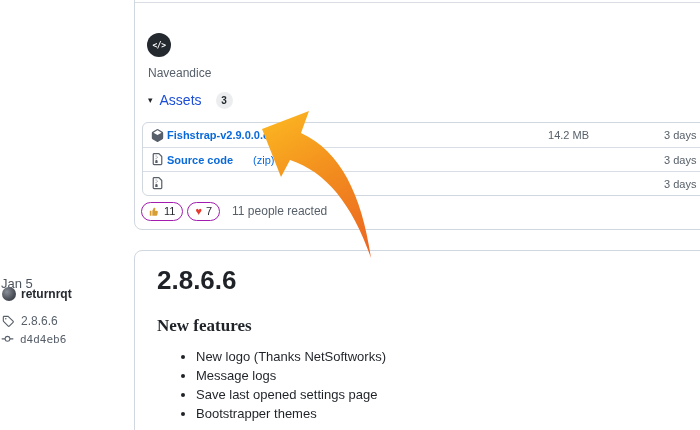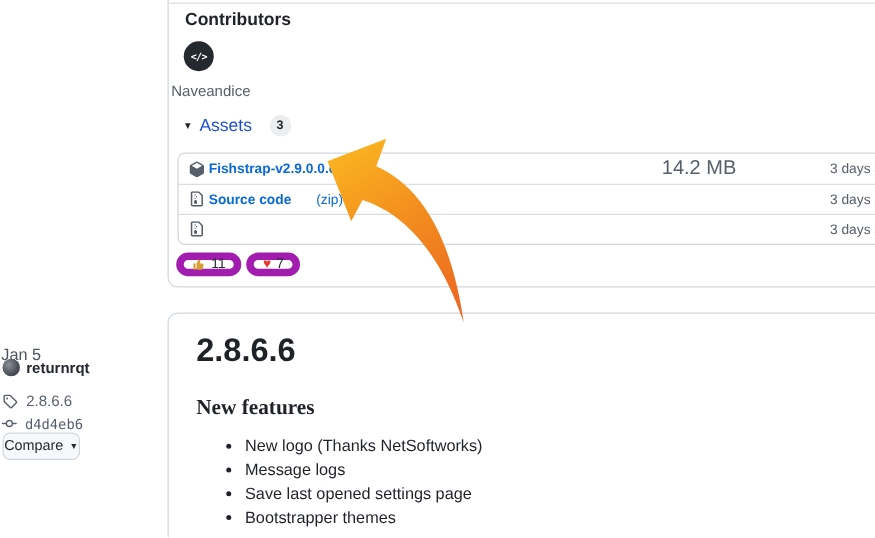--- a/index.html
+++ b/index.html
@@ -33,47 +33,47 @@
   .card-top { top:-10px; height:240px; }
   .card-bottom { top:250px; height:200px; }
   .top-divider { position:absolute; left:0; right:0; top:11px; height:1px; background:#d8dee4; }
 
   
   .contrib-title { position:absolute; left:13px; top:16px; font-size:14px; font-weight:700; color:#1f2328; }
   .contrib-avatar { position:absolute; left:12px; top:42px; width:24px; height:24px; border-radius:50%;
     background:#24292f; display:flex; align-items:center; justify-content:center; cursor:pointer; }
   .contrib-avatar span { color:#fff; font-size:8px; font-weight:700; letter-spacing:-0.5px;
     font-family:"DejaVu Sans Mono","Liberation Mono",monospace; }
-  .contrib-name { position:absolute; left:2px; top:75px; font-size:12px; color:#57606a; }
+  .contrib-name { position:absolute; left:13px; top:75px; font-size:12px; color:#57606a; }
 
   
   .assets-header { position:absolute; left:13px; top:100px; height:18px;
     display:flex; align-items:center; cursor:pointer; }
   .assets-caret { font-size:9px; color:#1f2328; margin-right:7px; }
   .assets-title { font-size:14px; font-weight:400; color:#1d4ed8; }
   .assets-count { margin-left:14px; min-width:17px; height:17px; padding:0 5px;
     display:inline-flex; align-items:center; justify-content:center;
     background:rgba(175,184,193,0.25); border-radius:999px;
     font-size:10px; font-weight:600; color:#24292f; }
   .assets-box { position:absolute; left:7px; right:18px; top:131px;
     border:1px solid #d0d7de; border-radius:6px; background:#fff; }
   .asset-row { position:relative; height:24px; display:flex; align-items:center; padding-left:8px; }
   .asset-row + .asset-row { border-top:1px solid #d8dee4; }
   .asset-row svg { flex:none; }
   .asset-link { margin-left:3px; font-size:11px; color:#0969da; text-decoration:none; cursor:pointer; }
   .asset-link .lbl { font-weight:700; }
   .asset-link .sfx { font-weight:400; margin-left:20px; }
   .asset-size { position:absolute; left:340px; width:106px; text-align:right;
-    font-size:16px; color:#57606a; }
+    font-size:11px; color:#57606a; }
   .asset-date { position:absolute; left:521px; white-space:nowrap; font-size:11px; color:#57606a; }
 
   
   .reactions { position:absolute; left:6px; top:210px; height:20px; display:flex; align-items:center; }
   .pill { height:19px; padding:0 7px; margin-right:4px; display:inline-flex; align-items:center; gap:4px;
-    background:#fff; border:6px solid #a21caf; border-radius:999px;
+    background:#fff; border:1px solid #a21caf; border-radius:999px;
     font-size:11px; color:#24292f; font-family:inherit; cursor:pointer; }
   .pill .heart { color:#e6392f; font-size:11px; line-height:1; }
   .reaction-summary { margin-left:8px; font-size:12px; color:#57606a; }
 
   
   .release-title { position:absolute; left:22px; top:14px; font-size:26px; font-weight:700; color:#1f2328; }
   .section-heading { position:absolute; left:22px; top:65px; font-size:17px; font-weight:700; color:#1f2328;font-family:Liberation Serif, serif; }
   .feature-list { position:absolute; left:0; right:20px; top:96px; list-style:disc; padding-left:61px; }
   .feature-list li { font-size:13px; line-height:19px; color:#1f2328; }
 
@@ -102,30 +102,25 @@
       <span class="txt">2.8.6.6</span>
     </div>
 
     <div class="side-row row-commit">
       <svg width="15" height="12" viewBox="0 0 16 16">
         <path class="icon-muted" d="M11.93 8.5a4.002 4.002 0 0 1-7.86 0H.75a.75.75 0 0 1 0-1.5h3.32a4.002 4.002 0 0 1 7.86 0h3.32a.75.75 0 0 1 0 1.5Zm-1.43-.75a2.5 2.5 0 1 0-5 0 2.5 2.5 0 0 0 5 0Z"></path>
       </svg>
       <span class="txt">d4d4eb6</span>
     </div>
 
-    <button class="compare-btn">
-      <span>Compare</span>
-      <span class="caret">▼</span>
-    </button>
   </aside>
 
   <section class="card card-top">
     <div class="top-divider"></div>
 
-    <h3 class="contrib-title">Contributors</h3>
 
     <div class="contrib-avatar">
       <span>&lt;/&gt;</span>
     </div>
     <div class="contrib-name">Naveandice</div>
 
     <div class="assets-header">
       <span class="assets-caret">▾</span>
       <span class="assets-title">Assets</span>
       <span class="assets-count">3</span>
@@ -168,20 +163,21 @@
       <button class="pill">
         <svg width="11" height="11" viewBox="0 0 14 14">
           <path fill="#d99e33" d="M1 6h2.2v6.5H1z M4.2 12.5h4.9c.72 0 1.34-.51 1.47-1.22l.66-3.4a1.5 1.5 0 0 0-1.47-1.78H7.5l.55-2.4A1.2 1.2 0 0 0 6.88 2.2c-.37 0-.72.17-.95.46L4.2 5.9Z"></path>
         </svg>
         <span>11</span>
       </button>
       <button class="pill">
         <span class="heart">♥</span>
         <span>7</span>
       </button>
+      <span class="reaction-summary">11 people reacted</span>
     </div>
   </section>
 
   <section class="card card-bottom">
     <h1 class="release-title">2.8.6.6</h1>
     <h2 class="section-heading">New features</h2>
     <ul class="feature-list">
       <li>New logo (Thanks NetSoftworks)</li>
       <li>Message logs</li>
       <li>Save last opened settings page</li>

